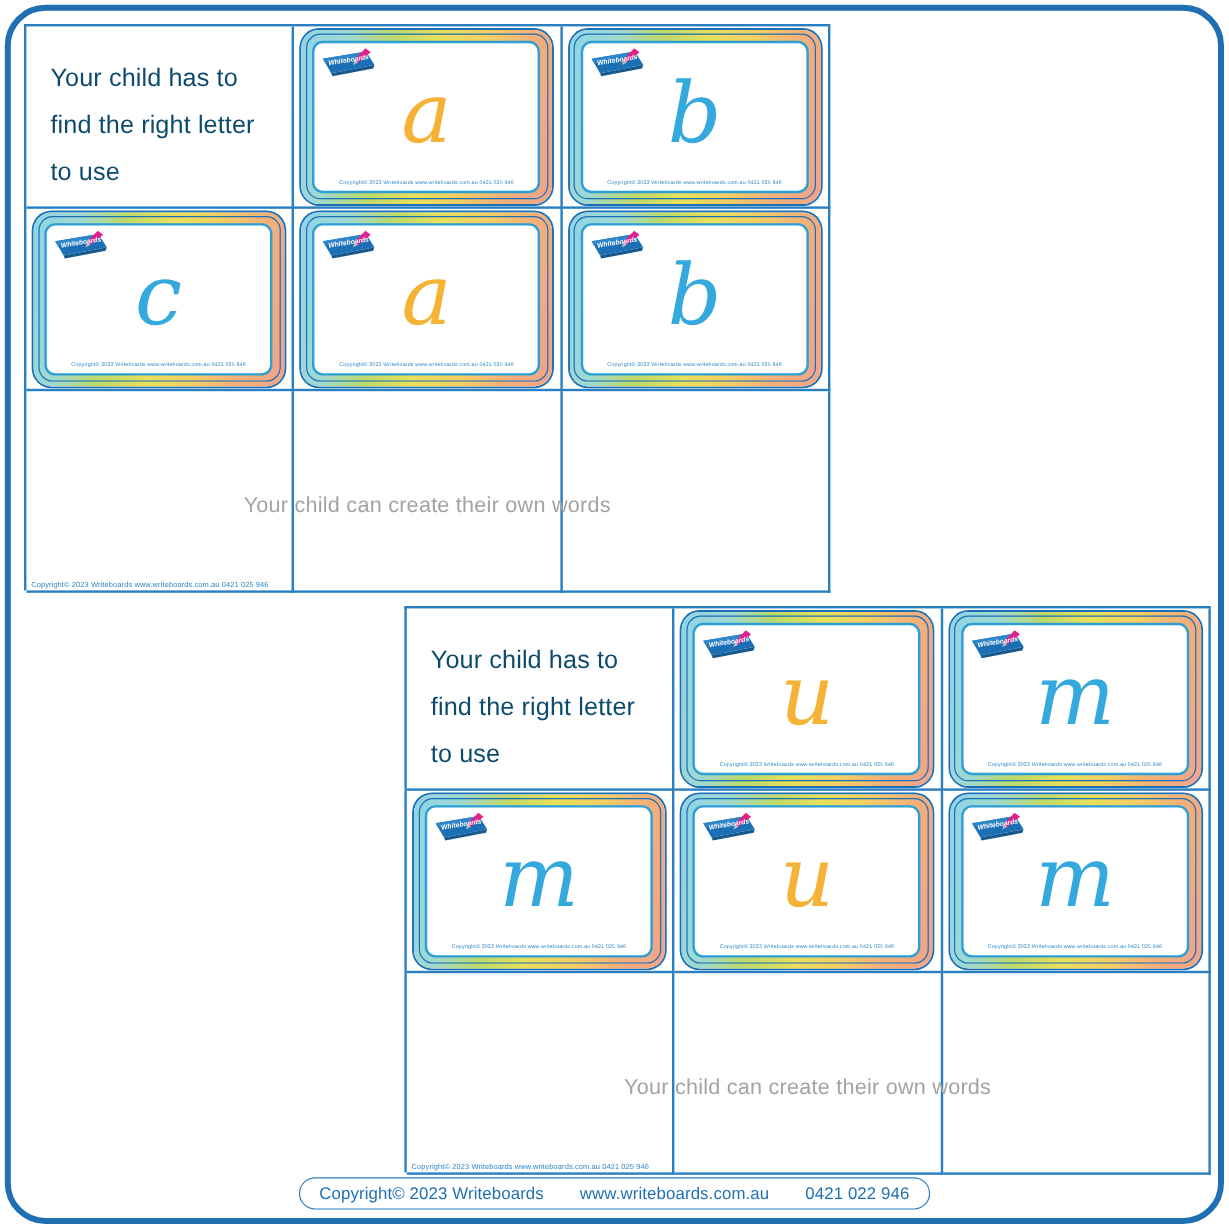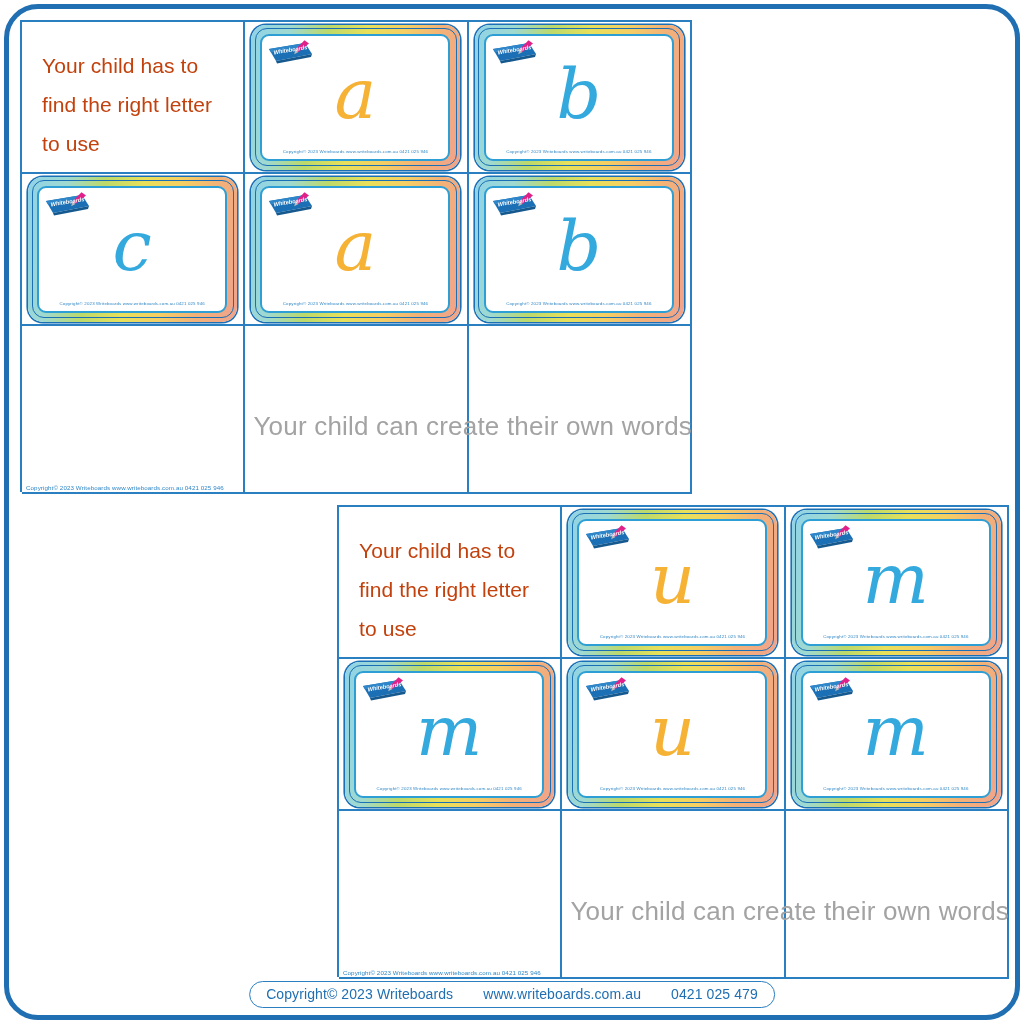--- a/index.html
+++ b/index.html
@@ -56,35 +56,35 @@
     overflow: visible;
     display: flex;
     align-items: center;
     justify-content: center;
   }
 
   
   .instruct {
     display: block;
     padding: 14px 14px 0 20px;
-    color: #c2410c;
+    color: #0c4a6e;
     font-size: 21px;
     line-height: 39px;
     text-align: left;
     letter-spacing: .1px;
   }
 
   
   .row-overlay {
     position: absolute;
     left: 0;
     width: 672px;
-    text-align: right;
+    text-align: center;
     color: #a3a3a3;
-    font-size: 26px;
+    font-size: 18px;
     letter-spacing: .2px;
     pointer-events: none;
     z-index: 5;
   }
 
   
   .mini-copy {
     position: absolute;
     left: 6px;
     font-size: 6.2px;
@@ -392,18 +392,18 @@
       <div class="cell"></div>
       <div class="cell"></div>
     </div>
     <div class="row-overlay" style="position: absolute; left: 337px; top: 896px;">Your child can create their own words</div>
 
   <div class="footer">
     <span>Copyright© 2023 Writeboards</span>
     <span class="gap1"></span>
     <span>www.writeboards.com.au</span>
     <span class="gap2"></span>
-    <span>0421 025 479</span>
+    <span>0421 022 946</span>
   </div>
 
 <div class="mini-copy" style="position: absolute; left: 26px; top: 484px;">Copyright© 2023 Writeboards     www.writeboards.com.au    0421 025 946</div>
     <div class="mini-copy" style="position: absolute; left: 343px; top: 969px;">Copyright© 2023 Writeboards     www.writeboards.com.au    0421 025 946</div>
   </div>
 
 </body></html>

